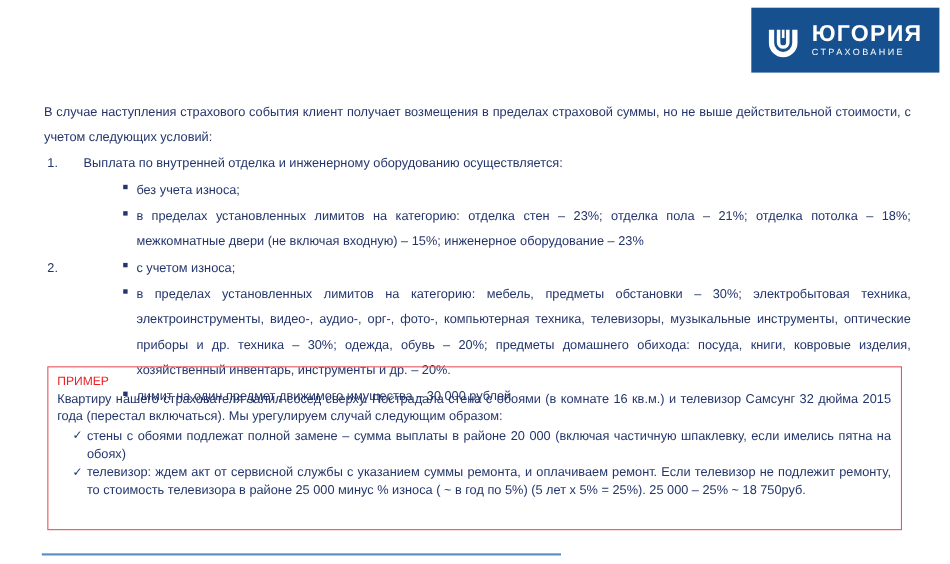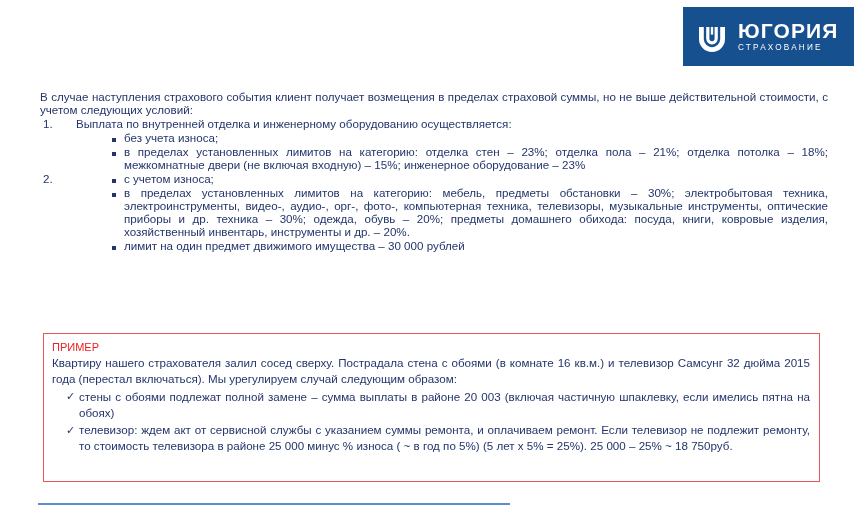--- a/index.html
+++ b/index.html
@@ -72,21 +72,21 @@
   }
 
   
   .body-area {
     position: absolute;
     left: 40px;
     top: 90px;
     width: 788px;
     color: #23356b;
     font-size: 11.6px;
-    line-height: 13px;
+    line-height: 23px;
   }
   .intro {
     text-align: justify;
     margin: 0 0 1px 0;
   }
   .num-item {
     position: relative;
     padding-left: 36px;
     margin-top: 1px;
   }
@@ -208,20 +208,20 @@
       <li>в пределах установленных лимитов на категорию: мебель, предметы обстановки – 30%; электробытовая техника, электроинструменты, видео-, аудио-, орг-, фото-, компьютерная техника, телевизоры, музыкальные инструменты, оптические приборы и др. техника – 30%; одежда, обувь – 20%; предметы домашнего обихода: посуда, книги, ковровые изделия, хозяйственный инвентарь, инструменты и др. – 20%.</li>
       <li>лимит на один предмет движимого имущества – 30 000 рублей</li>
     </ul>
 
   </div>
 
   <div class="example-box">
     <div class="example-title">ПРИМЕР</div>
     <p class="example-lead">Квартиру нашего страхователя залил сосед сверху. Пострадала стена с обоями (в комнате 16 кв.м.) и телевизор Самсунг 32 дюйма 2015 года (перестал включаться). Мы урегулируем случай следующим образом:</p>
     <ul class="ck">
-      <li>стены с обоями подлежат полной замене – сумма выплаты в районе 20 003 (включая частичную шпаклевку, если имелись пятна на обоях)</li>
+      <li>стены с обоями подлежат полной замене – сумма выплаты в районе 20 000 (включая частичную шпаклевку, если имелись пятна на обоях)</li>
       <li>телевизор: ждем акт от сервисной службы с указанием суммы ремонта, и оплачиваем ремонт. Если телевизор не подлежит ремонту, то стоимость телевизора в районе 25 000 минус % износа ( ~ в год по 5%) (5 лет х 5% = 25%). 25 000 – 25% ~ 18 750руб.</li>
     </ul>
   </div>
 
   <div class="footer-rule"></div>
 
 </div>
 
 </body></html>

